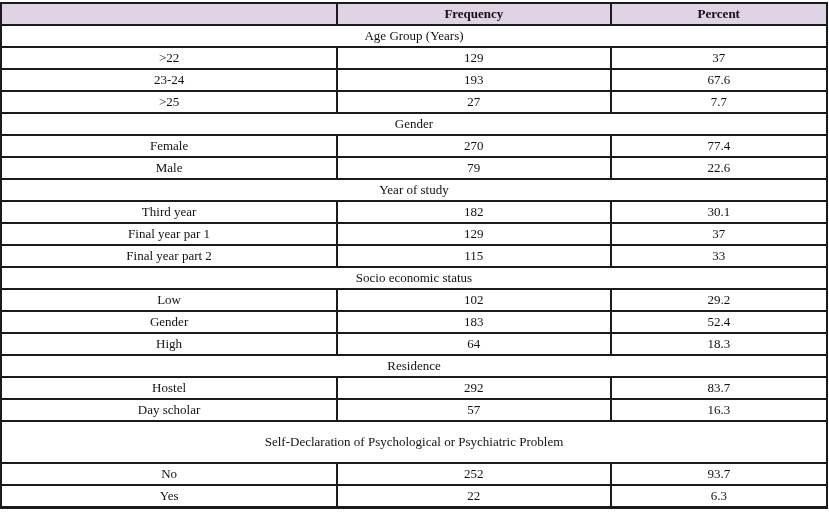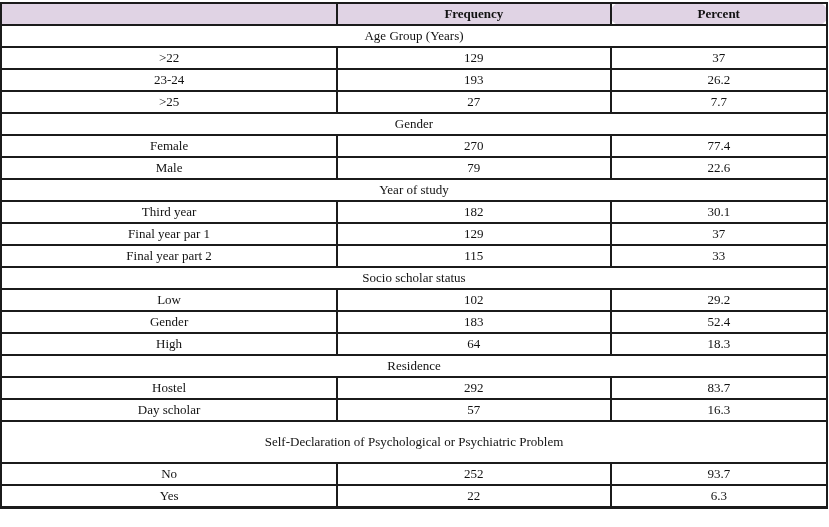--- a/index.html
+++ b/index.html
@@ -55,36 +55,36 @@
   <table class="demo-table">
     <colgroup>
       <col class="col-cat">
       <col class="col-freq">
       <col class="col-pct">
     </colgroup>
     <thead>
       <tr class="header-row">
         <th class="header-cell" style="background: rgb(224, 211, 228);"></th>
         <th class="header-cell" style="background: rgb(224, 211, 228);">Frequency</th>
-        <th class="header-cell" style="background: rgb(224, 211, 228); border-radius: 9px;">Percent</th>
+        <th class="header-cell" style="background: rgb(224, 211, 228);">Percent</th>
       </tr>
     </thead>
     <tbody id="table-body">
         <tr class="section-row">
           <td colspan="3">Age Group (Years)</td>
         </tr>
         <tr class="data-row">
           <td>&gt;22</td>
           <td>129</td>
           <td>37</td>
         </tr>
         <tr class="data-row">
           <td>23-24</td>
           <td>193</td>
-          <td>26.2</td>
+          <td>67.6</td>
         </tr>
         <tr class="data-row">
           <td>&gt;25</td>
           <td>27</td>
           <td>7.7</td>
         </tr>
         <tr class="section-row">
           <td colspan="3">Gender</td>
         </tr>
         <tr class="data-row">
@@ -109,21 +109,21 @@
           <td>Final year par 1</td>
           <td>129</td>
           <td>37</td>
         </tr>
         <tr class="data-row">
           <td>Final year part 2</td>
           <td>115</td>
           <td>33</td>
         </tr>
         <tr class="section-row">
-          <td colspan="3">Socio scholar status</td>
+          <td colspan="3">Socio economic status</td>
         </tr>
         <tr class="data-row">
           <td>Low</td>
           <td>102</td>
           <td>29.2</td>
         </tr>
         <tr class="data-row">
           <td>Gender</td>
           <td>183</td>
           <td>52.4</td>

